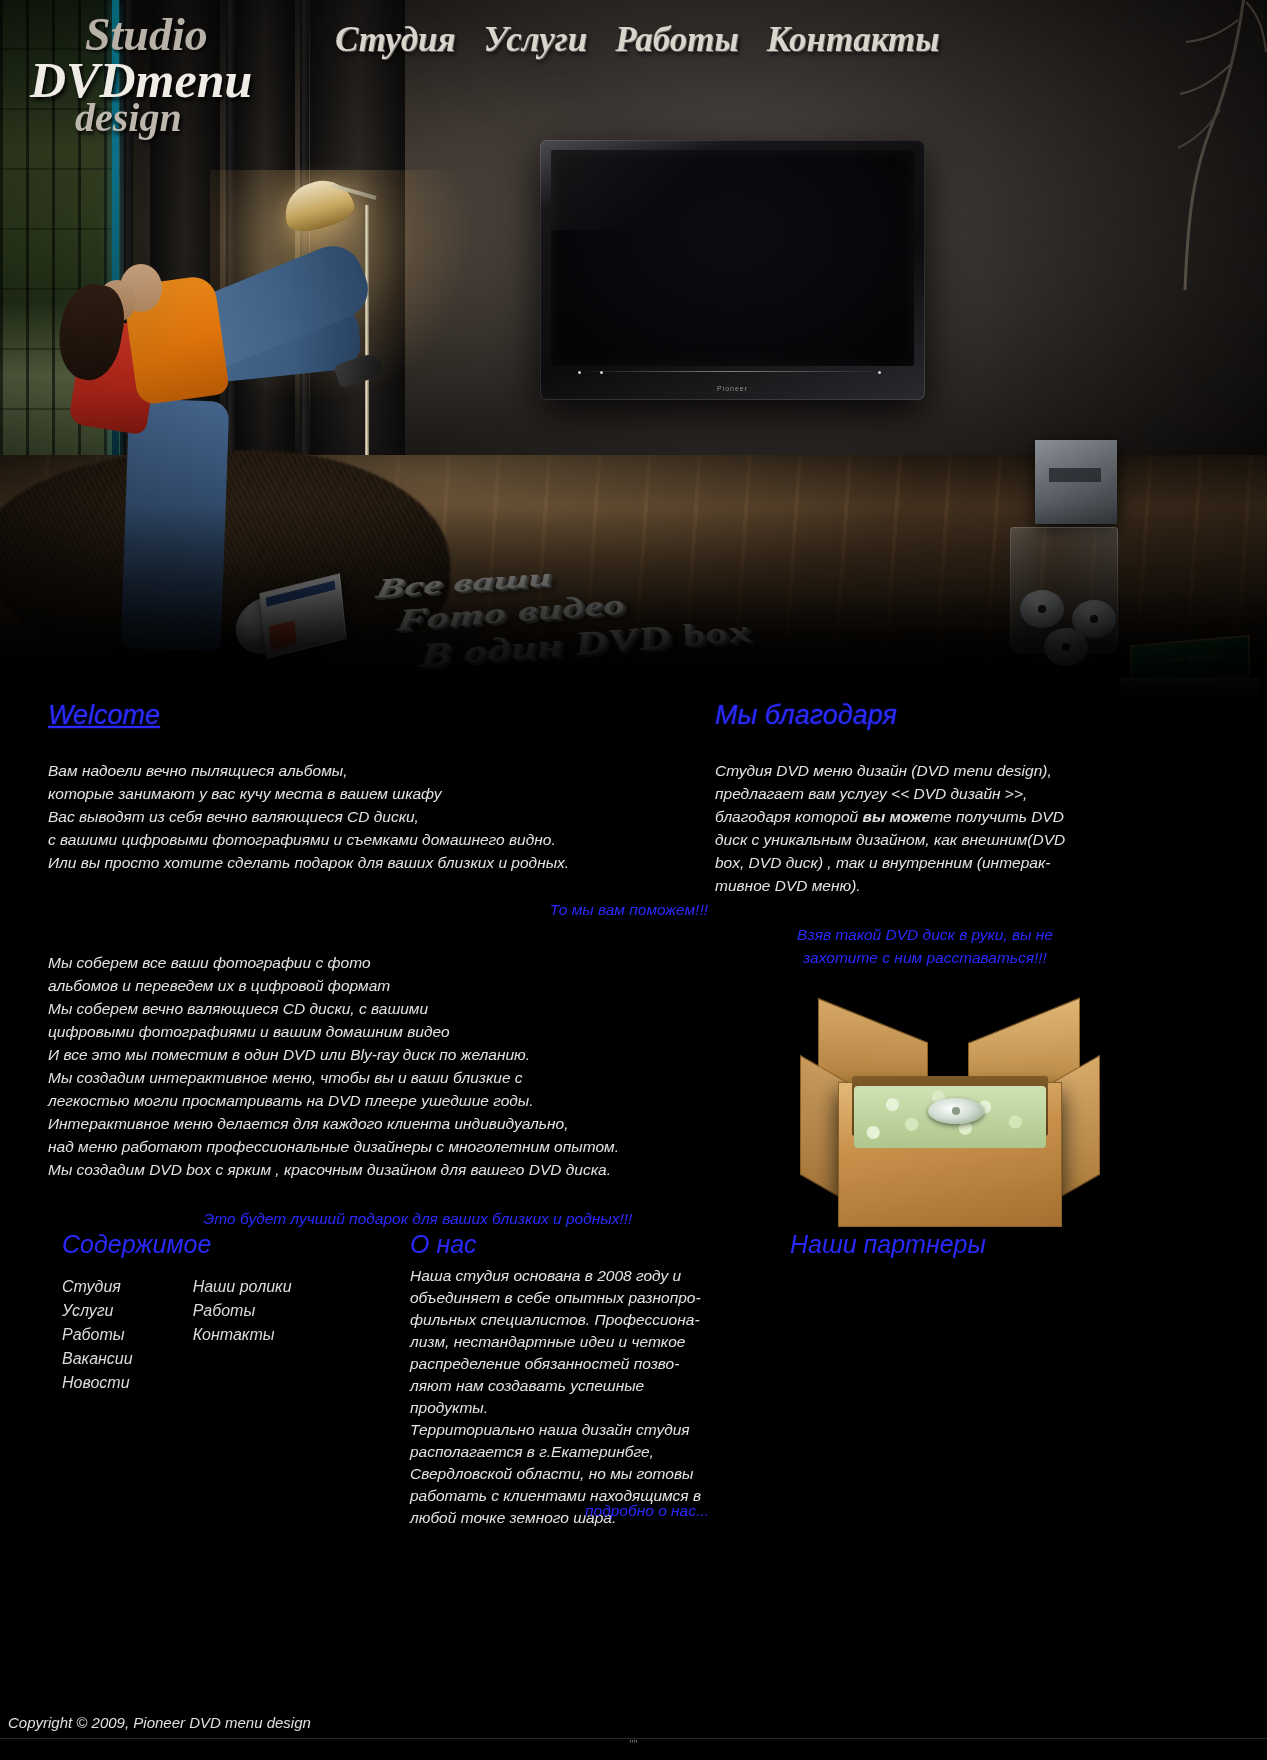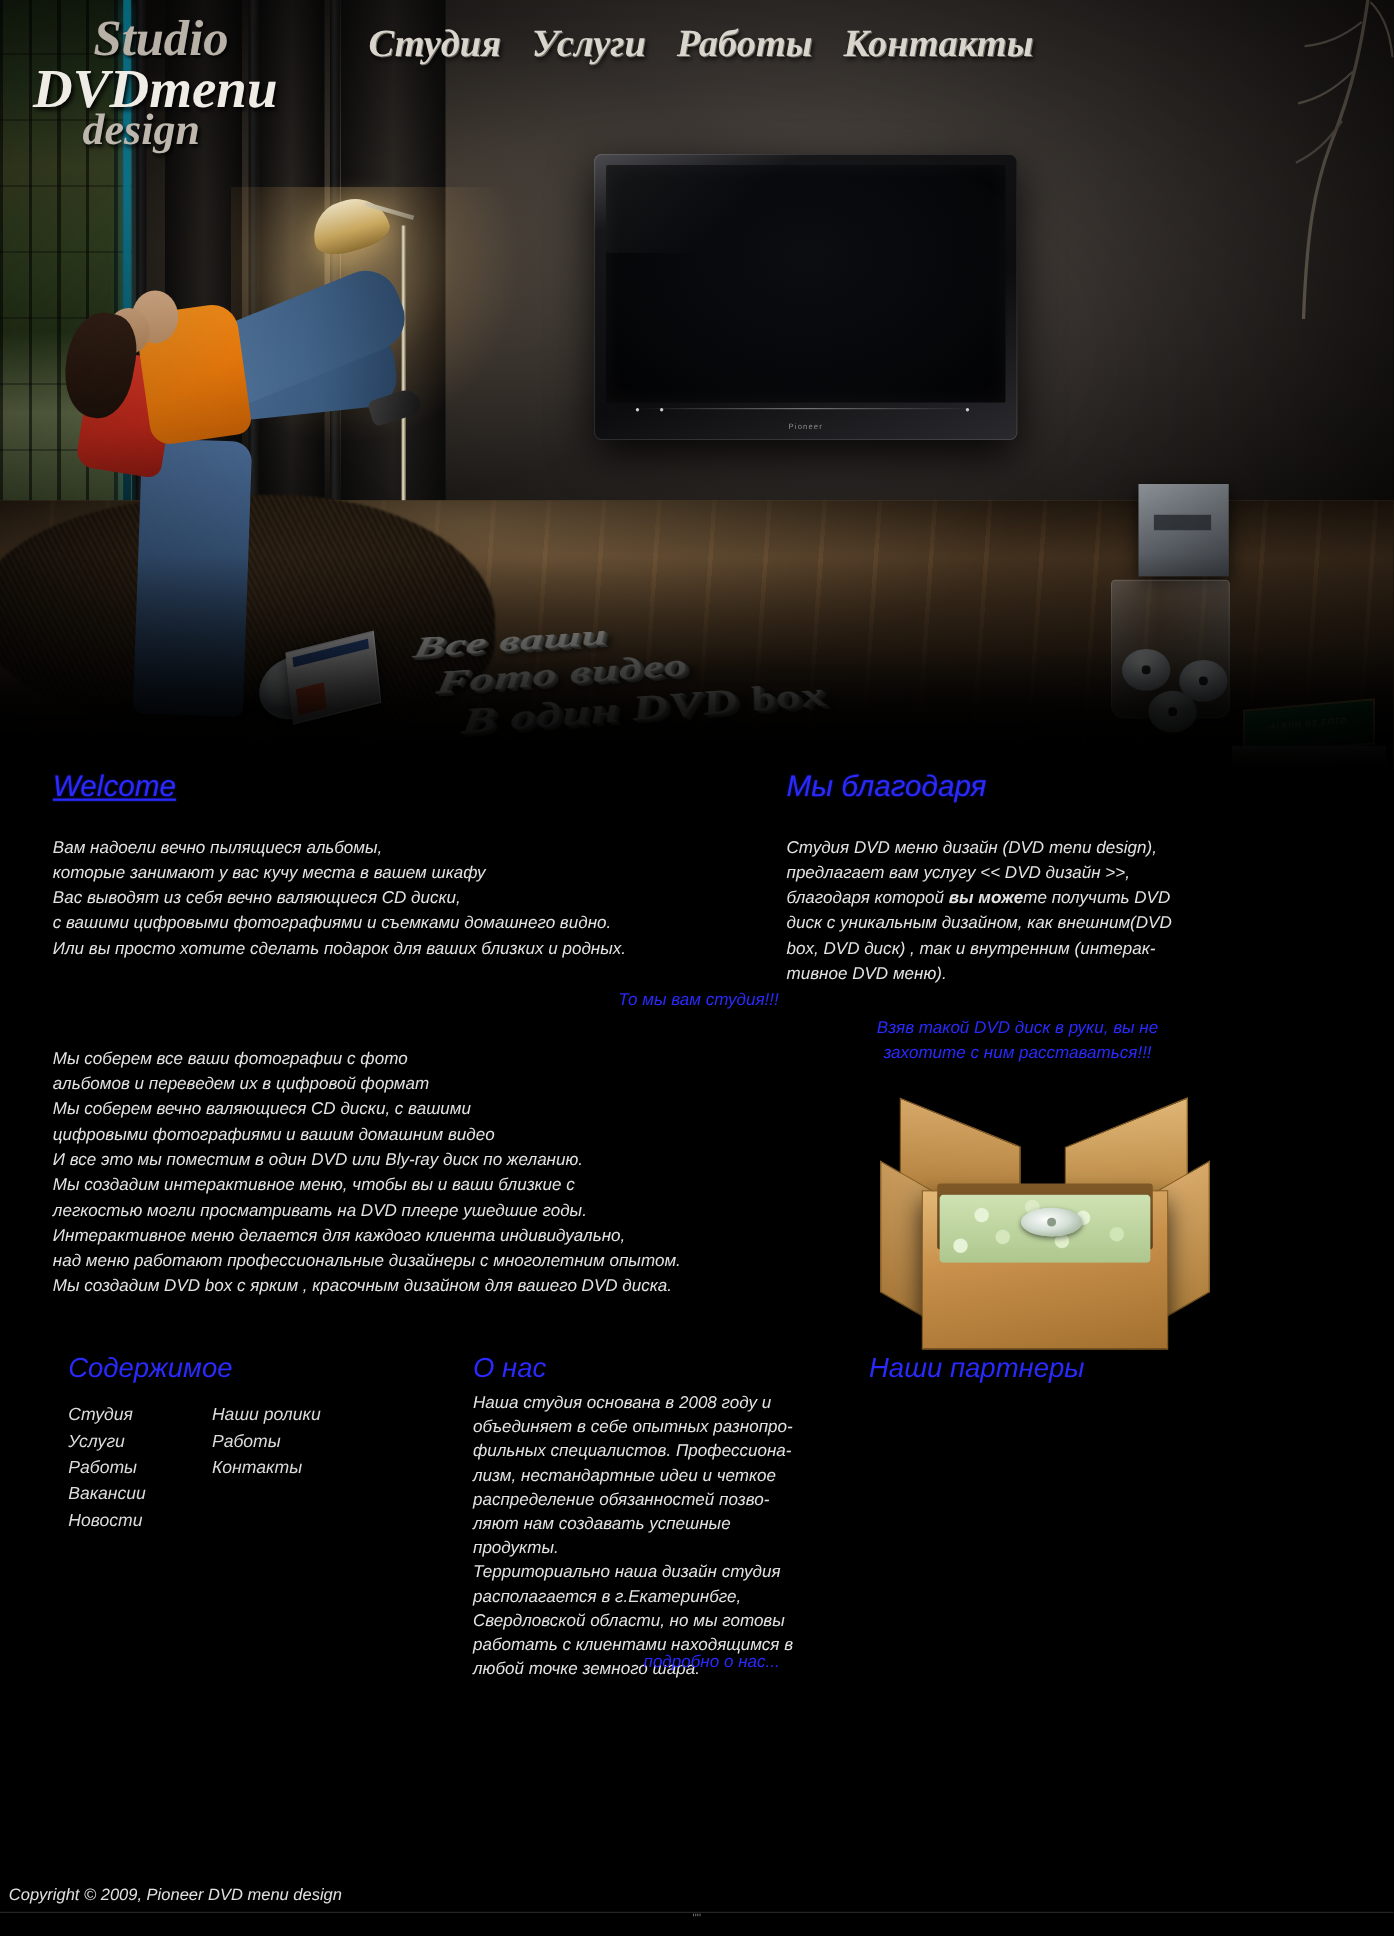--- a/index.html
+++ b/index.html
@@ -402,21 +402,21 @@
     border-radius:50%;
     background: radial-gradient(ellipse at 42% 40%, #fdfdfd, #d4dfd6 45%, #a9bba6 75%, #e9f0e6);
     box-shadow: 0 2px 5px rgba(0,0,0,.5);
   }
   .bx-disc:after{ content:""; position:absolute; left:42%; top:35%; width:16%; height:30%; background:#8a9b88; border-radius:50%; }
 
   
   #bottom { position:absolute; left:0; top:1230px; width:1267px; }
   .bcol { position:absolute; top:0; }
   #bcol-1 { left:62px;  width:330px; }
-  #bcol-2 { left:430px; width:320px; }
+  #bcol-2 { left:410px; width:320px; }
   #bcol-3 { left:790px; width:340px; }
 
   h3.bsect {
     font-family:"Liberation Sans", sans-serif;
     font-style:italic; font-weight:400;
     font-size: 25px; color:#2a2aff; margin:0 0 16px 0;
   }
   .linkcols { display:flex; gap:60px; }
   .linkcol { display:flex; flex-direction:column; }
   .flink {
@@ -564,31 +564,32 @@
 
   <div id="content">
 
     <div class="col-left">
       <h2 class="sect welcome-h">Welcome</h2>
       <p class="body">Вам надоели вечно пылящиеся альбомы,
 которые занимают у вас кучу места в вашем шкафу
 Вас выводят из себя вечно валяющиеся CD диски,
 с вашими цифровыми фотографиями и съемками домашнего видно.
 Или вы просто хотите сделать подарок для ваших близких и родных.</p>
-      <p class="accent right" style="margin-top:24px;">То мы вам студия!!!</p>
+      <p class="accent right" style="margin-top:24px;">То мы вам поможем!!!</p>
       <p class="body" style="margin-top:30px;">Мы соберем все ваши фотографии с фото
 альбомов и переведем их в цифровой формат
 Мы соберем вечно валяющиеся CD диски, с вашими
 цифровыми фотографиями и вашим домашним видео
 И все это мы поместим в один DVD или Bly-ray диск по желанию.
 Мы создадим интерактивное меню, чтобы вы и ваши близкие с
 легкостью могли просматривать на DVD плеере ушедшие годы.
 Интерактивное меню делается для каждого клиента индивидуально,
 над меню работают профессиональные дизайнеры с многолетним опытом.
 Мы создадим DVD box с ярким , красочным дизайном для вашего DVD диска.</p>
+      <p class="accent center" style="margin-top:26px; padding-left:80px;">Это будет лучший подарок для ваших близких и родных!!!</p>
     </div>
 
     <div class="col-right">
       <h2 class="sect">Мы благодаря</h2>
       <p class="body"><span>Студия DVD меню дизайн (DVD menu design),
 предлагает вам услугу &lt;&lt; DVD дизайн &gt;&gt;,
 благодаря которой </span><span class="b">вы може</span><span>те получить DVD
 диск с уникальным дизайном, как внешним(DVD
 box, DVD диск) , так и внутренним (интерак-
 тивное DVD меню).</span></p>

